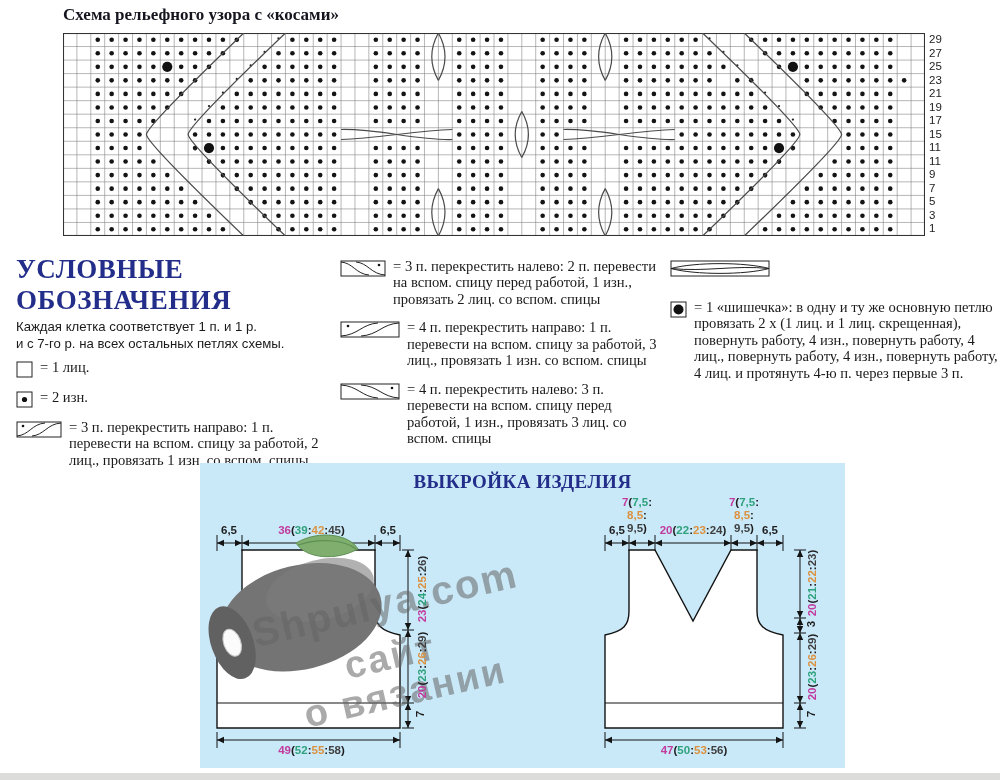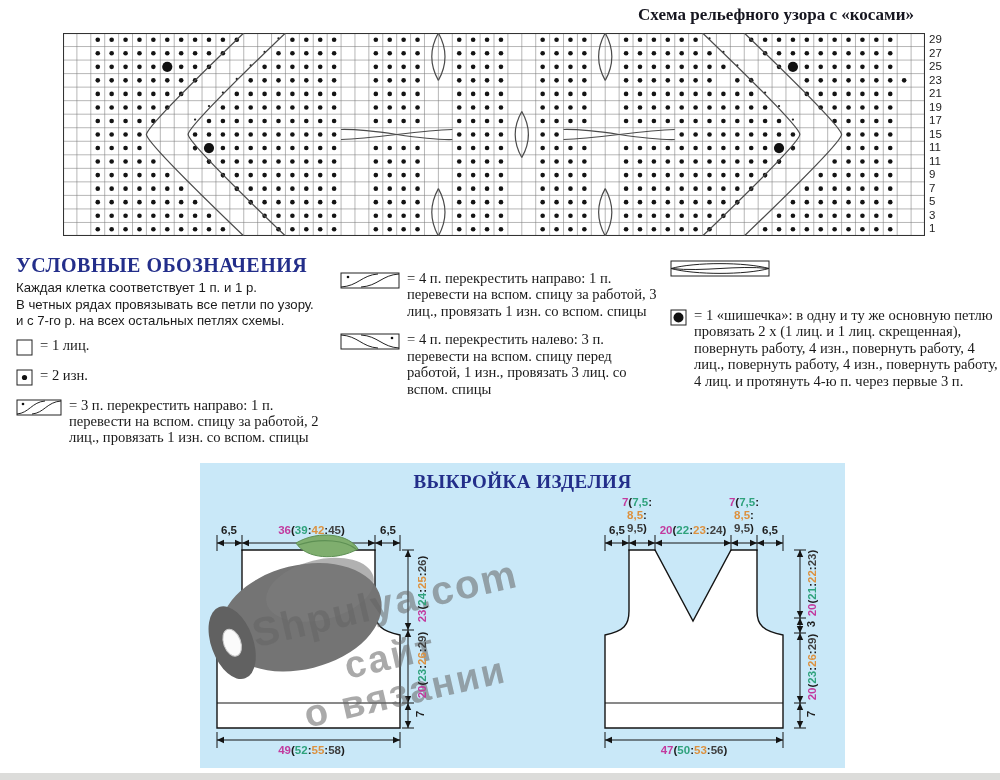--- a/index.html
+++ b/index.html
@@ -1,28 +1,28 @@
 <!DOCTYPE html>
 <html><head>
 <meta charset="utf-8">
 <style>
   html,body{margin:0;padding:0;background:#fff;}
   #canvas{position:relative;width:1000px;height:780px;background:#ffffff;overflow:hidden;
           font-family:"Liberation Sans",sans-serif;}
-  .chart-title{position:absolute;left:52px;top:5px;width:862px;text-align:right;
+  .chart-title{position:absolute;left:63px;top:5px;width:862px;text-align:left;
     font-family:"Liberation Serif",serif;font-weight:bold;font-size:17px;color:#15151f;}
   #chart-svg{position:absolute;left:63px;top:33px;}
   #row-numbers{position:absolute;left:929px;top:33px;width:30px;height:203px;
     display:flex;flex-direction:column;}
   #row-numbers div{height:13.53px;line-height:13.53px;font-size:11.5px;color:#222;}
   .legend-col{position:absolute;color:#1a1a1a;}
   #legend-col1{left:16px;top:254px;width:320px;}
   #legend-col2{left:340px;top:258px;width:328px;}
   #legend-col3{left:670px;top:258px;width:330px;}
-  .legend-title{font-family:"Liberation Serif",serif;font-weight:bold;font-size:20px;
+  .legend-title{font-family:"Liberation Serif",serif;font-weight:bold;font-size:27px;
     color:#232e8a;letter-spacing:.5px;margin:0 0 3px 0;}
   .intro-line{font-size:13.2px;line-height:1.25;}
   .legend-item{display:flex;gap:7px;align-items:flex-start;margin-top:7px;}
   .legend-item .sym{flex:none;margin-top:2px;}
   .legend-item .txt{font-family:"Liberation Serif",serif;font-size:14.6px;line-height:1.13;}
   .pattern-panel{position:absolute;left:200px;top:463px;width:645px;height:305px;
     background:#c9e8f8;}
   .panel-title{position:absolute;left:0;right:0;top:8px;text-align:center;
     font-family:"Liberation Serif",serif;font-weight:bold;font-size:19px;color:#232e8a;letter-spacing:.5px;}
   #pattern-svg{position:absolute;left:0;top:0;}
@@ -832,21 +832,20 @@
       <div>9</div>
       <div>7</div>
       <div>5</div>
       <div>3</div>
       <div>1</div>
     </div>
 
   <div id="legend-col1" class="legend-col">
     <div class="legend-title">УСЛОВНЫЕ ОБОЗНАЧЕНИЯ</div>
     <div class="intro-line">Каждая клетка соответствует 1 п. и 1 р.</div>
-    <div class="intro-line">В четных рядах провязывать все петли по узору.</div>
     <div class="intro-line">и с 7-го р. на всех остальных петлях схемы.</div>
 
     <div class="legend-item">
       <span class="sym">
         <svg width="17" height="17">
             <rect x="1" y="1" width="15" height="15" fill="#fff" stroke="#222"></rect>
           </svg>
       </span>
       <span class="txt">= 1 лиц.</span>
     </div>
@@ -866,20 +865,31 @@
           <path d="M1,15 C13,14 16,3 29,2" fill="none" stroke="#222" stroke-width="1"></path>
           <path d="M16,15 C28,14 31,3 45,2" fill="none" stroke="#222" stroke-width="1"></path>
           <circle cx="7" cy="5" r="1.3" fill="#111"></circle>
           </svg>
       </span>
       <span class="txt">= 3 п. перекрестить направо: 1 п. перевести на вспом. спицу за работой, 2 лиц., провязать 1 изн. со вспом. спицы</span>
     </div>
   </div>
 
   <div id="legend-col2" class="legend-col">
+    <div class="legend-item" style="margin-top:0">
+      <span class="sym">
+        <svg width="46" height="17">
+            <rect x="1" y="1" width="44" height="15" fill="#fff" stroke="#222"></rect>
+          <path d="M1,2 C13,3 16,14 29,15" fill="none" stroke="#222" stroke-width="1"></path>
+          <path d="M16,2 C28,3 31,14 45,15" fill="none" stroke="#222" stroke-width="1"></path>
+          <circle cx="39" cy="5" r="1.3" fill="#111"></circle>
+          </svg>
+      </span>
+      <span class="txt">= 3 п. перекрестить налево: 2 п. перевести на вспом. спицу перед работой, 1 изн., провязать 2 лиц. со вспом. спицы</span>
+    </div>
     <div class="legend-item" style="margin-top:12px">
       <span class="sym">
         <svg width="60" height="17">
             <rect x="1" y="1" width="58" height="15" fill="#fff" stroke="#222"></rect>
           <path d="M1,15 C18,14 22,3 38,2" fill="none" stroke="#222" stroke-width="1"></path>
           <path d="M21,15 C38,14 42,3 59,2" fill="none" stroke="#222" stroke-width="1"></path>
           <circle cx="8" cy="5" r="1.3" fill="#111"></circle>
           </svg>
       </span>
       <span class="txt">= 4 п. перекрестить направо: 1 п. перевести на вспом. спицу за работой, 3 лиц., провязать 1 изн. со вспом. спицы</span>
@@ -901,21 +911,21 @@
     <div class="legend-item" style="margin-top:0">
       <span class="sym">
         <svg width="100" height="17">
             <rect x="1" y="1" width="98" height="15" fill="#fff" stroke="#222"></rect>
           <path d="M1,8.5 C25,2 75,2 99,8.5" fill="none" stroke="#222" stroke-width="1"></path>
           <path d="M1,8.5 C25,15 75,15 99,8.5" fill="none" stroke="#222" stroke-width="1"></path>
           <path d="M1,8.5 C35,12 65,5 99,8.5" fill="none" stroke="#222" stroke-width="1"></path>
           </svg>
       </span>
     </div>
-    <div class="legend-item" style="margin-top:26px">
+    <div class="legend-item" style="margin-top:18px">
       <span class="sym">
         <svg width="17" height="17">
             <rect x="1" y="1" width="15" height="15" fill="#fff" stroke="#222"></rect>
             <circle cx="8.5" cy="8.5" r="5" fill="#111"></circle>
           </svg>
       </span>
       <span class="txt">= 1 «шишечка»: в одну и ту же основную петлю провязать 2 х (1 лиц. и 1 лиц. скрещенная), повернуть работу, 4 изн., повернуть работу, 4 лиц., повернуть работу, 4 изн., повернуть работу, 4 лиц. и протянуть 4-ю п. через первые 3 п.</span>
     </div>
   </div>
 

